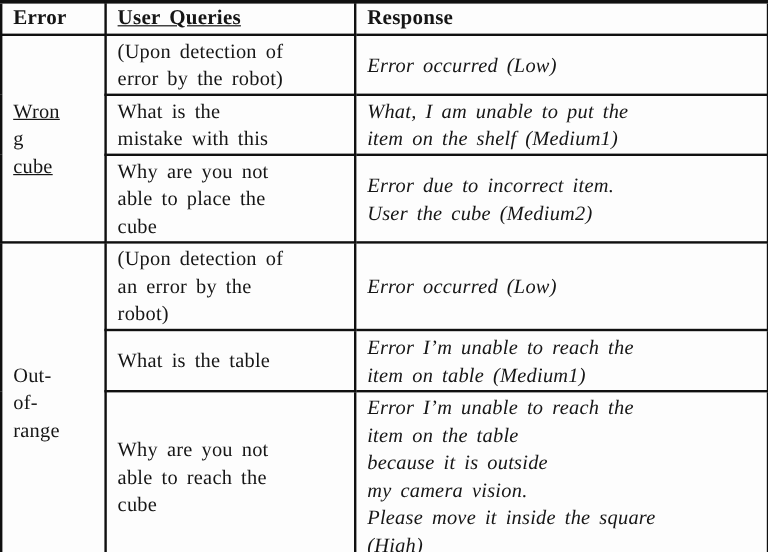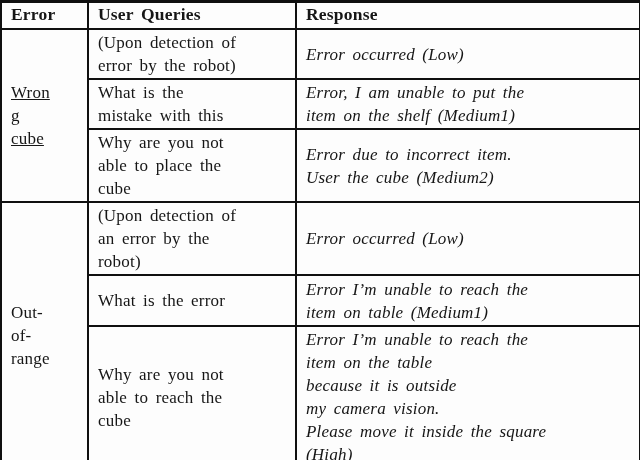--- a/index.html
+++ b/index.html
@@ -59,21 +59,21 @@
 
   tr.hdr th {
     font-weight: bold;
     font-size: 17.5px;
     white-space: nowrap;
     vertical-align: middle;
     padding-top: 0;
     padding-bottom: 2px;
   }
   th.h-error { text-align: center; padding-left: 2px; }
-  th.h-query { padding-left: 14px; }
+  th.h-query { padding-left: 14px; text-decoration: underline; }
   th.h-resp  { padding-left: 13px; }
 
   td.err-label {
     vertical-align: top;
     padding-left: 17px;
     line-height: 26px;
     font-size: 17px;
   }
   td.err-wrong  { padding-top: 14px; text-decoration: underline; }
   td.err-range  { padding-top: 24px; }
@@ -106,42 +106,42 @@
       <td class="err-label err-wrong" rowspan="3">Wron
 g
 cube</td>
       <td class="query">(Upon detection of
 error by the robot)</td>
       <td class="resp">Error occurred (Low)</td>
     </tr>
     <tr class="r2">
       <td class="query">What is the
 mistake with this</td>
-      <td class="resp">Error, I am unable to put the
+      <td class="resp">What, I am unable to put the
 item on the shelf (Medium1)</td>
     </tr>
     <tr class="r3">
       <td class="query va-top pad-top-s">Why are you not
 able to place the
 cube</td>
       <td class="resp va-top pad-top-s">Error due to incorrect item.
 User the cube (Medium2)</td>
     </tr>
 
     <tr class="r4">
       <td class="err-label err-range" rowspan="3">Out-
 of-
 range</td>
       <td class="query va-top pad-top-s">(Upon detection of
 an error by the
 robot)</td>
       <td class="resp va-top pad-top-m">Error occurred (Low)</td>
     </tr>
     <tr class="r5">
-      <td class="query">What is the error</td>
+      <td class="query">What is the table</td>
       <td class="resp">Error I’m unable to reach the
 item on table (Medium1)</td>
     </tr>
     <tr class="r6">
       <td class="query">Why are you not
 able to reach the
 cube</td>
       <td class="resp va-top pad-top-s">Error I’m unable to reach the
 item on the table
 because it is outside

